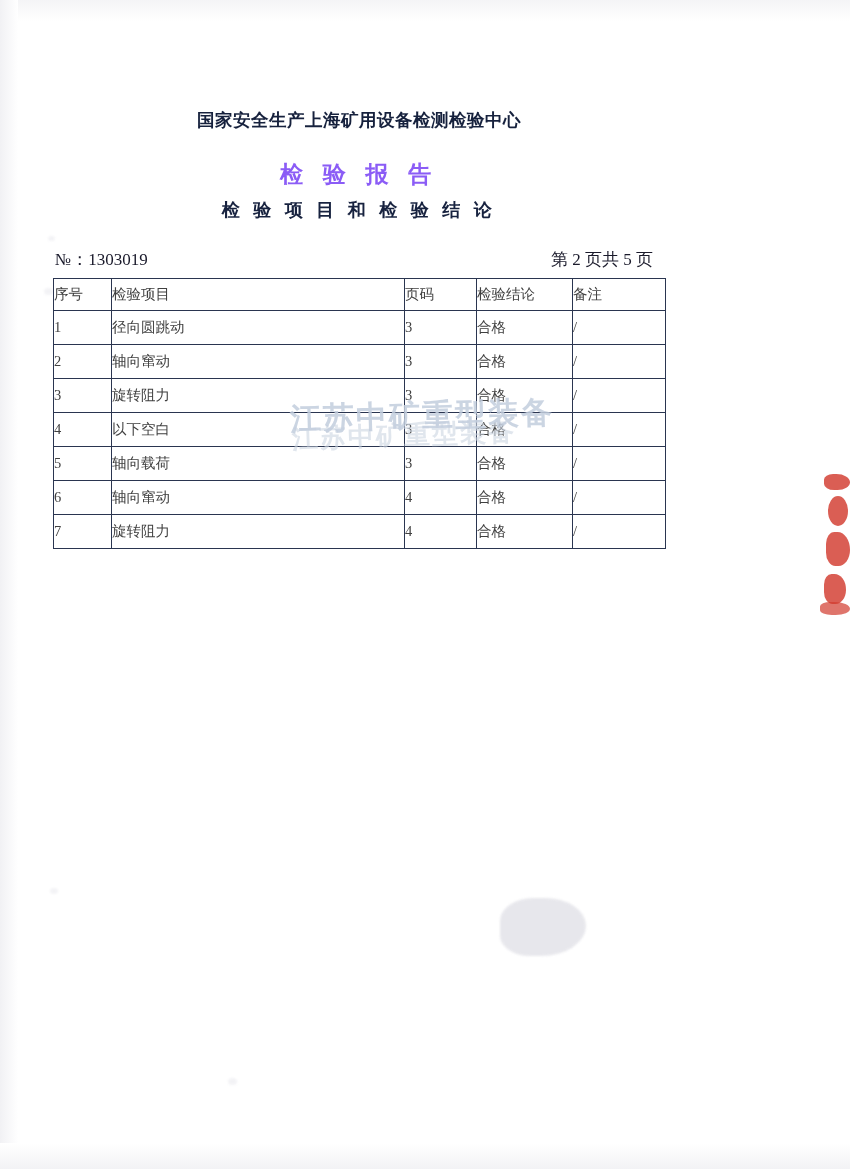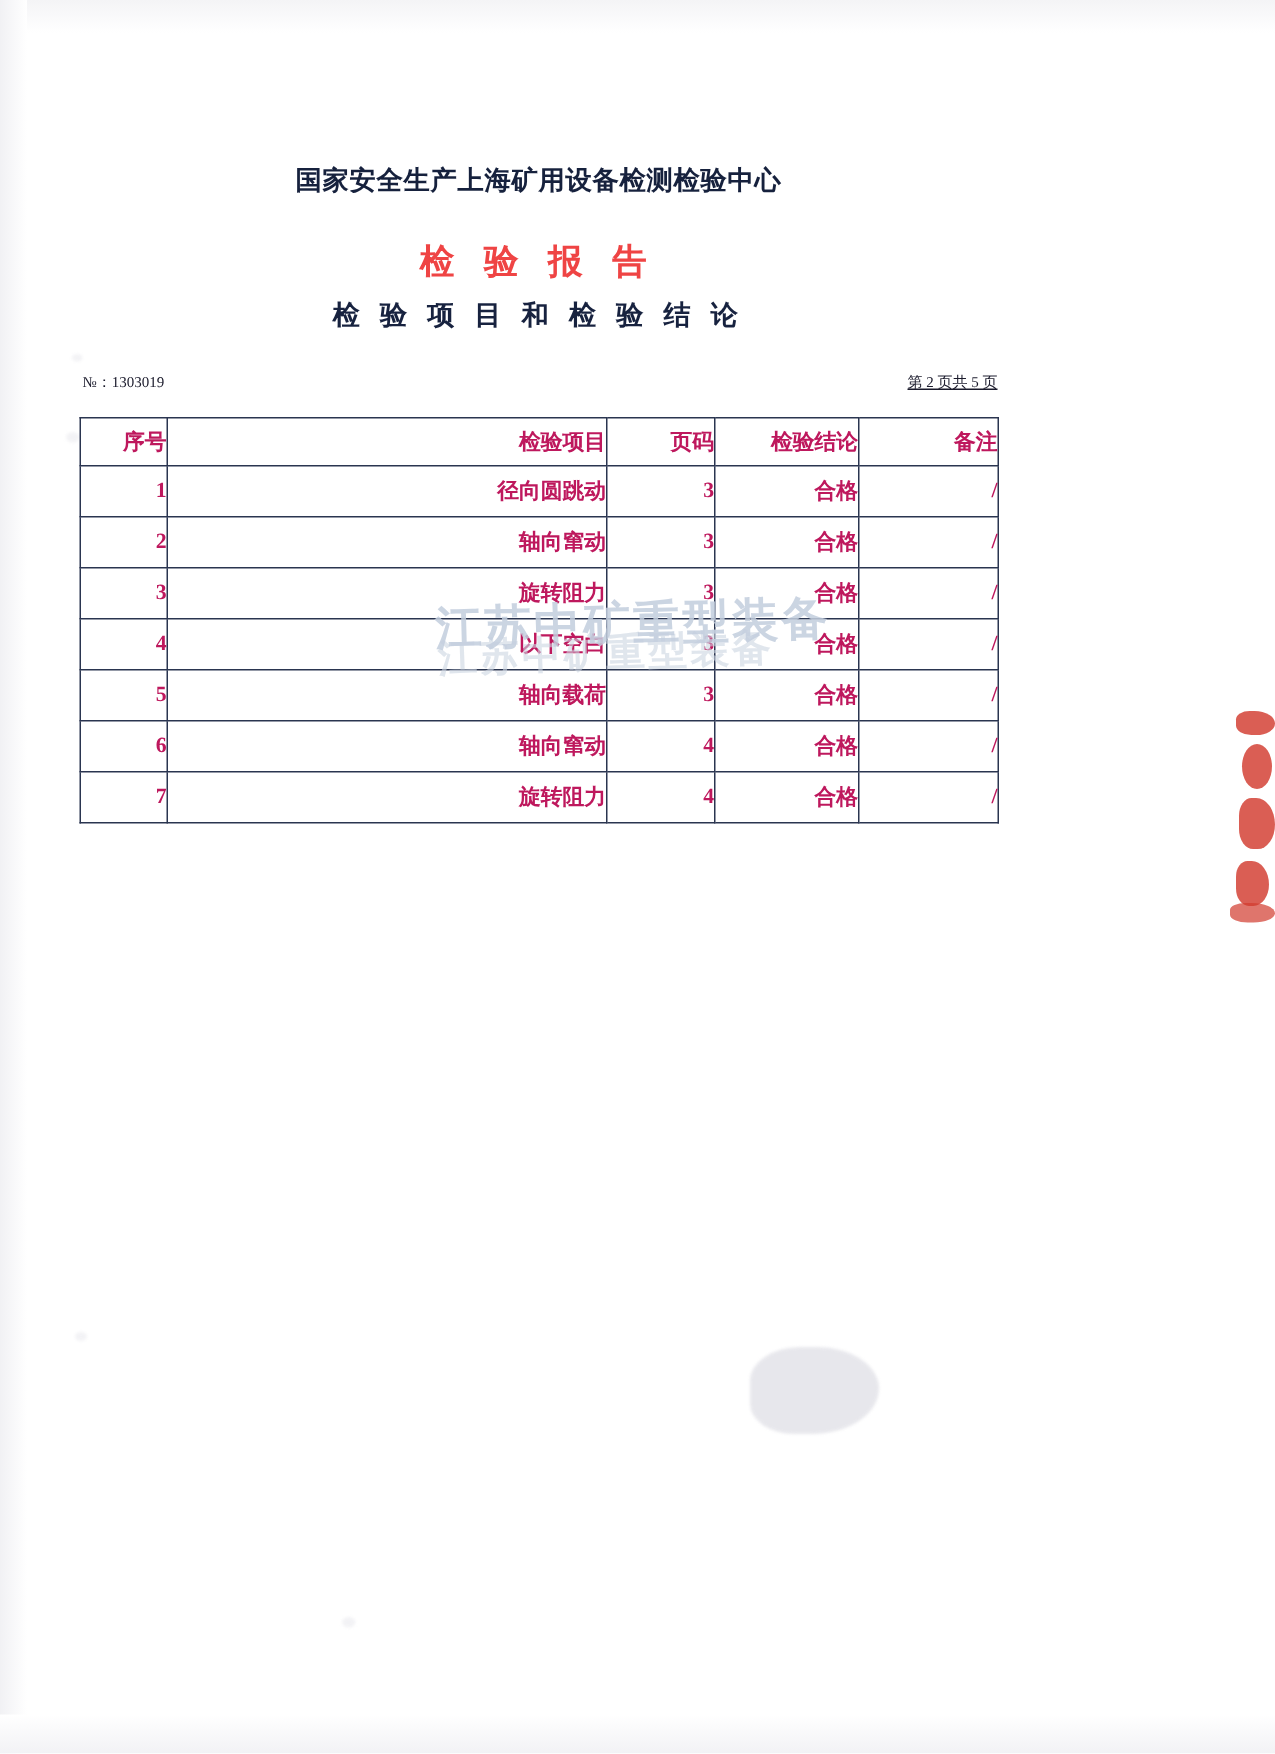--- a/index.html
+++ b/index.html
@@ -52,68 +52,67 @@
     letter-spacing: .5px;
     margin-top: 108px;
     color: #16213d;
   }
   .report-title {
     text-align: center;
     font-size: 23px;
     font-weight: 700;
     letter-spacing: 7px;
     margin-top: 27px;
-    color: #ef4444;
+    color: #8b5cf6;
   }
   .sub-title {
     text-align: center;
     font-size: 18px;
     font-weight: 700;
     letter-spacing: 4.5px;
     margin-top: 8px;
     color: #17223f;
   }
 
   .meta-row {
     position: relative;
     width: 612px;
     margin: 26px auto 0 auto;
     height: 20px;
-    font-size: 10px;
+    font-size: 17px;
   }
   .meta-no {
     position: absolute;
     left: 2px; top: 0;
     white-space: nowrap;
   }
   .meta-page {
     position: absolute;
-    right: 0; top: 0;
+    right: 12px; top: 0;
     white-space: nowrap;
-    text-decoration: underline;
   }
 
   
   .tbl-wrap {
     width: 612px;
     margin: 10px auto 0 auto;
   }
   table.report {
     border-collapse: collapse;
     width: 100%;
     table-layout: fixed;
   }
   table.report td, table.report th {
     border: 1px solid #2a3550;
-    font-weight: bold;
+    font-weight: normal;
     font-size: 14.5px;
-    text-align: right;
+    text-align: left;
     height: 33px;
     padding: 0;
-    color: #be185d;
+    color: #404040;
   }
   table.report thead td {
     height: 31px;
     font-size: 14.5px;
   }
   col.c-no    { width: 58px; }
   col.c-item  { width: 293px; }
   col.c-page  { width: 72px; }
   col.c-concl { width: 96px; }
   col.c-note  { width: 93px; }

